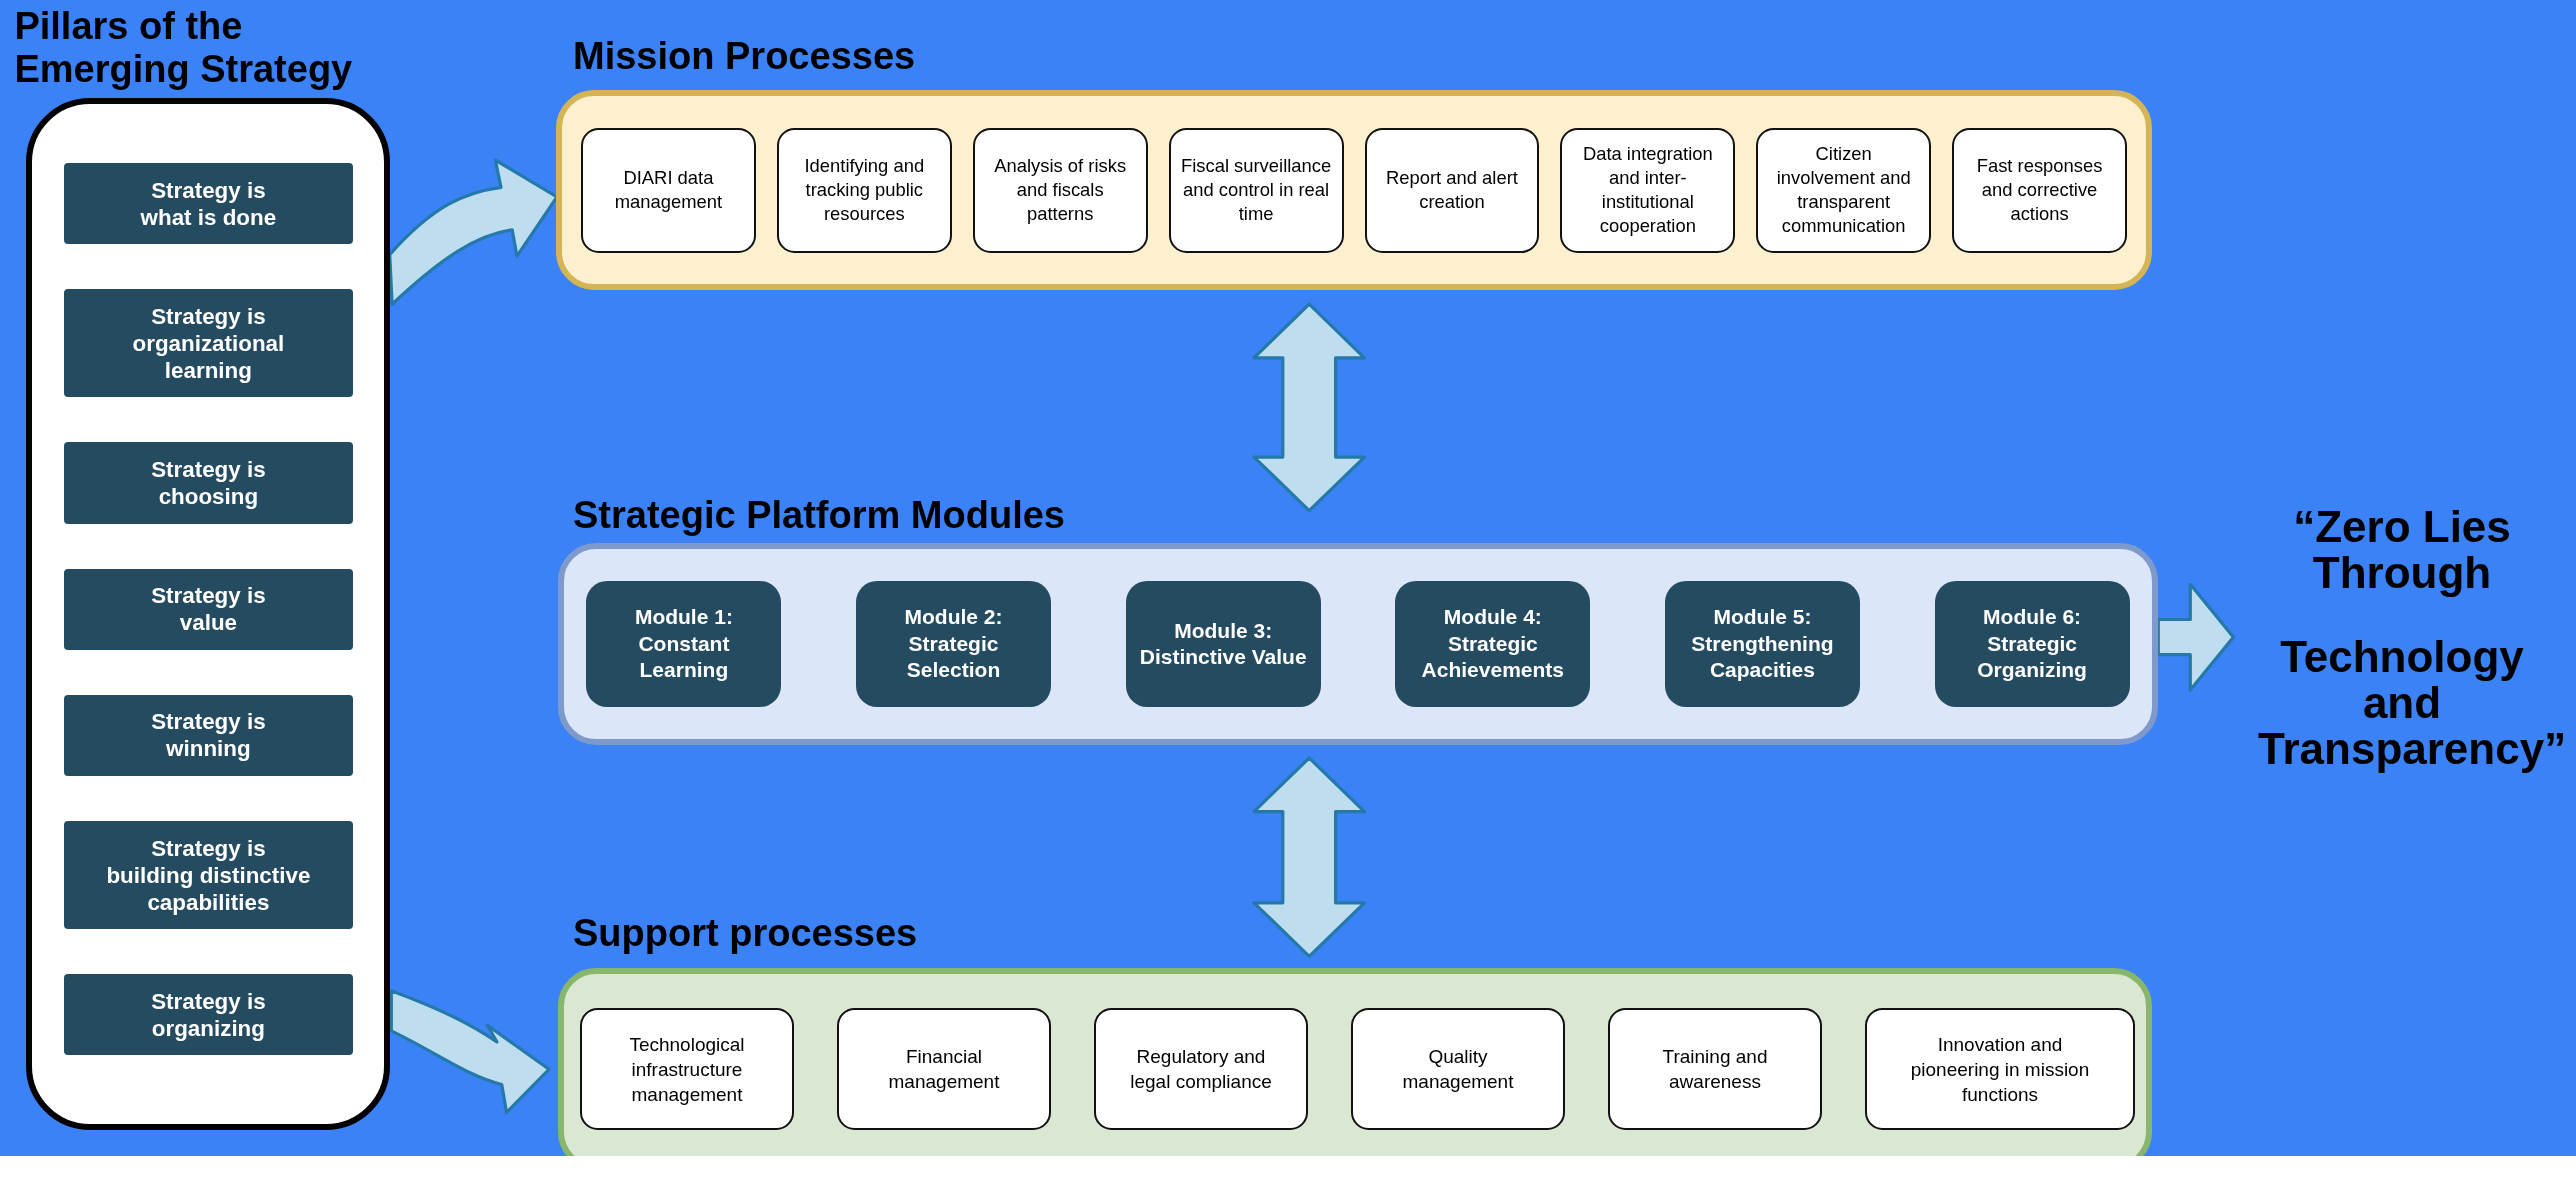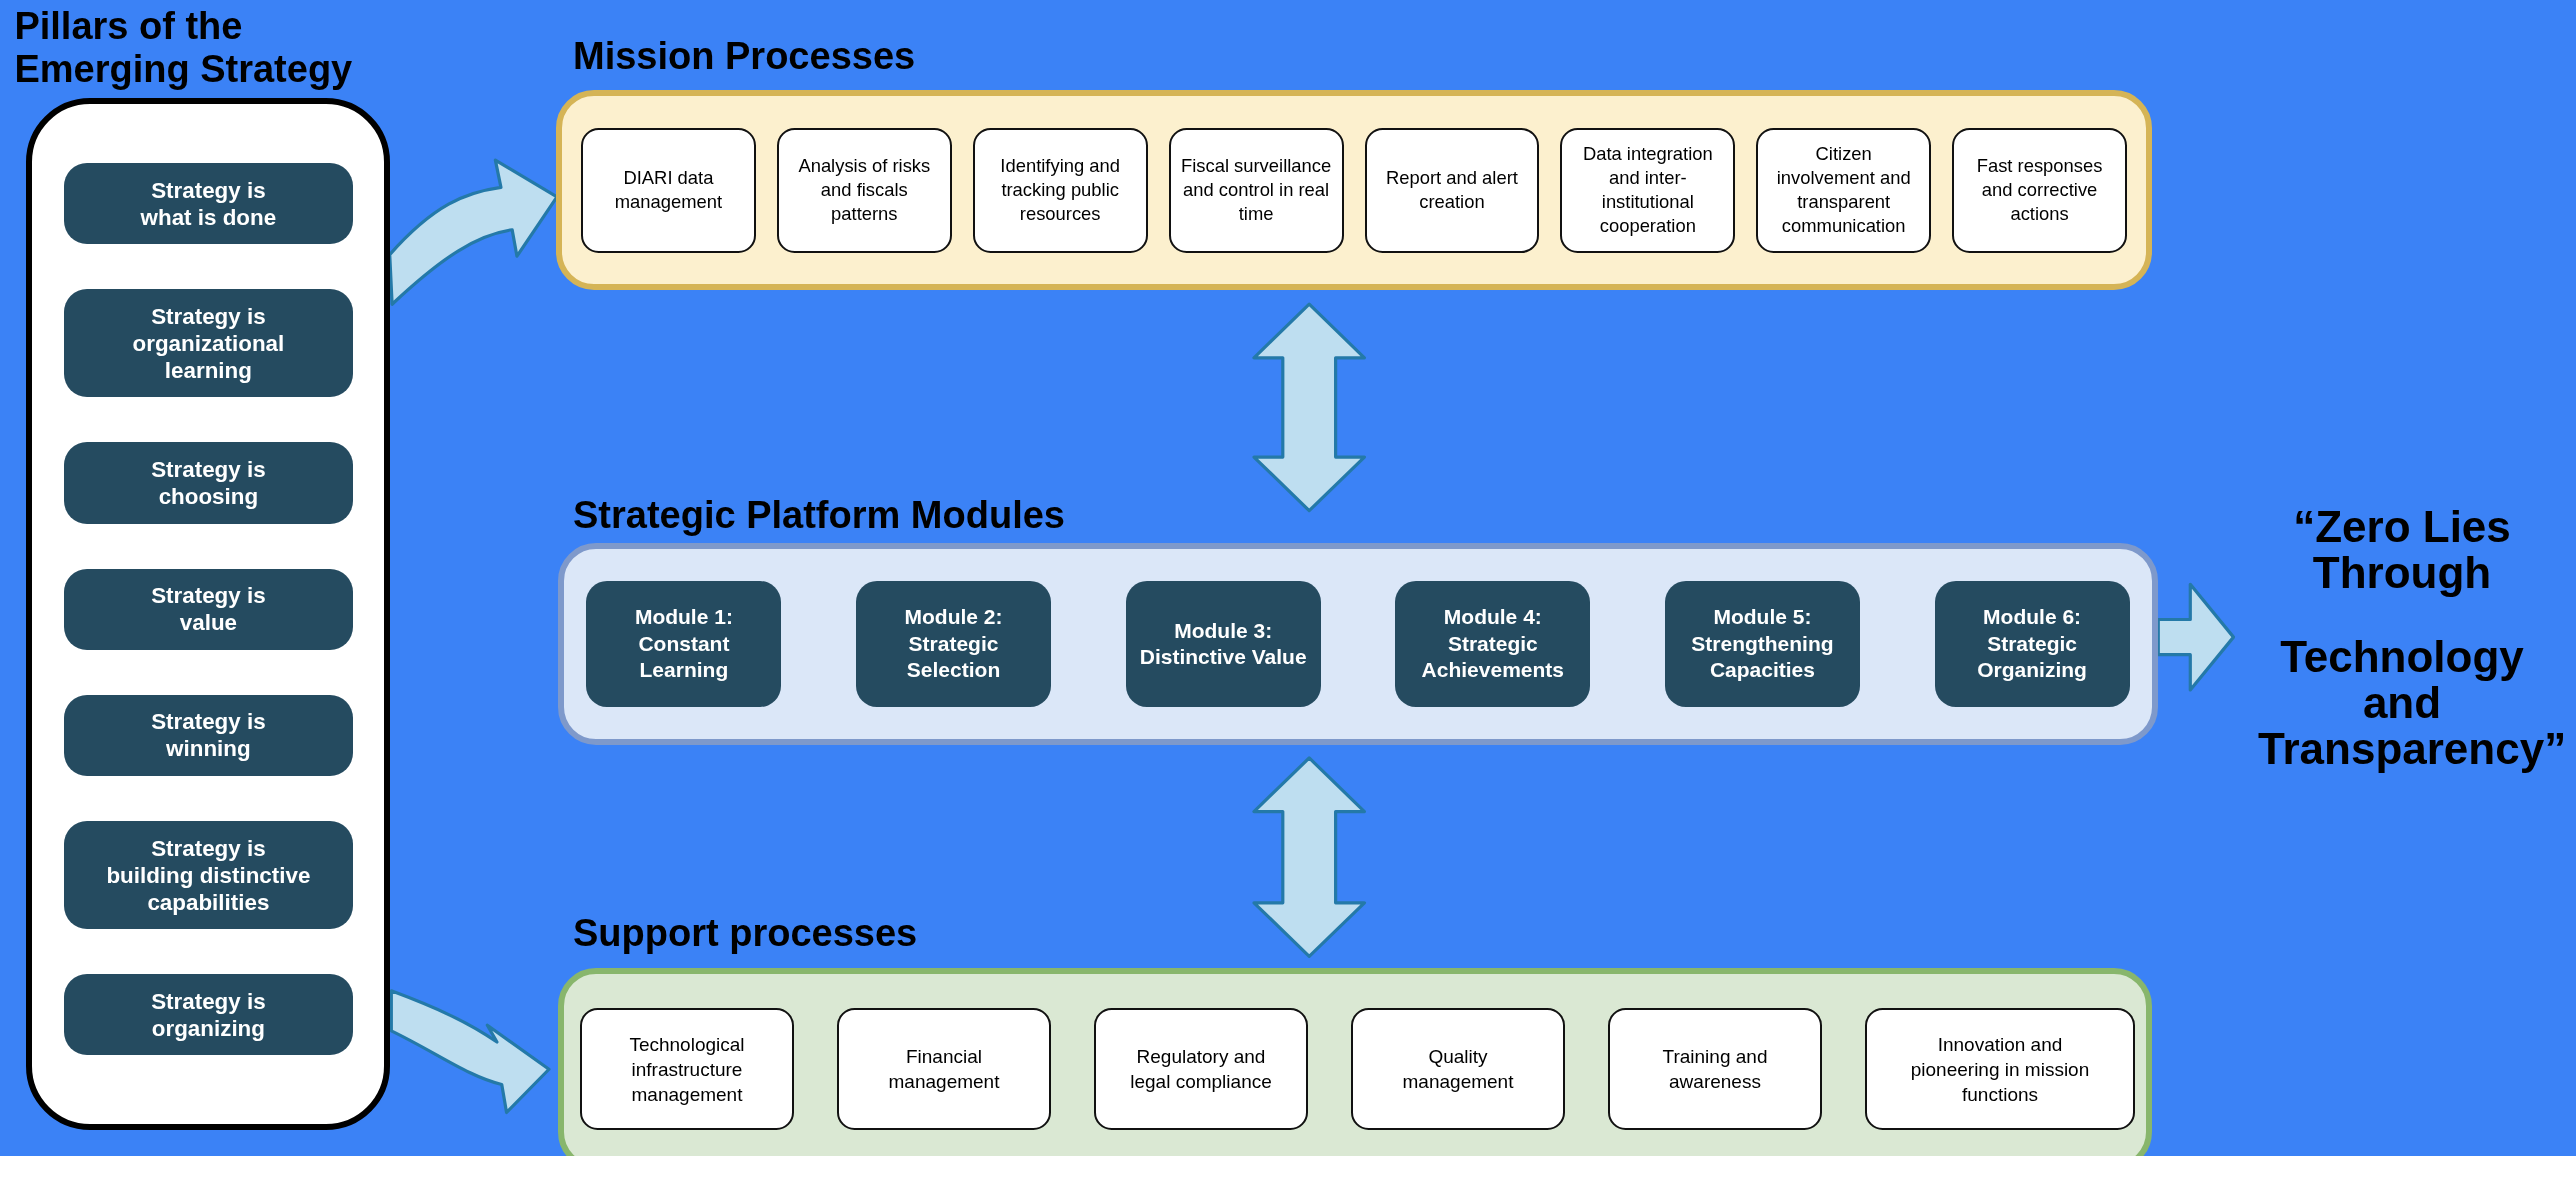--- a/index.html
+++ b/index.html
@@ -20,21 +20,21 @@
   .support-title  { left:573px; top:912px; }
 
   .pillars-container {
     position:absolute; left:26.4px; top:98px; width:364px; height:1032px;
     box-sizing:border-box; border:6.4px solid #000; border-radius:64px;
     display:flex; flex-direction:column; align-items:center;
     gap:45px; padding-top:59px; background:#fff;
   }
   .pbox {
     width:289px; box-sizing:border-box; padding:13.6px 4.8px;
-    background:#254B60; border-radius:23px;
+    background:#254B60; border-radius:4px;
     color:#fff; font-weight:bold; font-size:22.4px; line-height:27px;
     text-align:center; white-space:pre-line;
   }
 
   .band {
     position:absolute; box-sizing:border-box; border-radius:38px;
     display:flex; align-items:center;
   }
   .mission-container {
     left:556px; top:90px; width:1596px; height:200px;
@@ -122,27 +122,27 @@
       <div class="pbox">Strategy is
 organizing</div>
     </div>
 
   <div class="section-title mission-title">Mission Processes</div>
   <div class="band mission-container">
 
       <div class="wbox">DIARI data
 management</div>
 
+      <div class="wbox">Identifying and
+tracking public
+resources</div>
+
       <div class="wbox">Analysis of risks
 and fiscals
 patterns</div>
-
-      <div class="wbox">Identifying and
-tracking public
-resources</div>
 
       <div class="wbox">Fiscal surveillance
 and control in real
 time</div>
 
       <div class="wbox">Report and alert
 creation</div>
 
       <div class="wbox">Data integration
 and inter-

